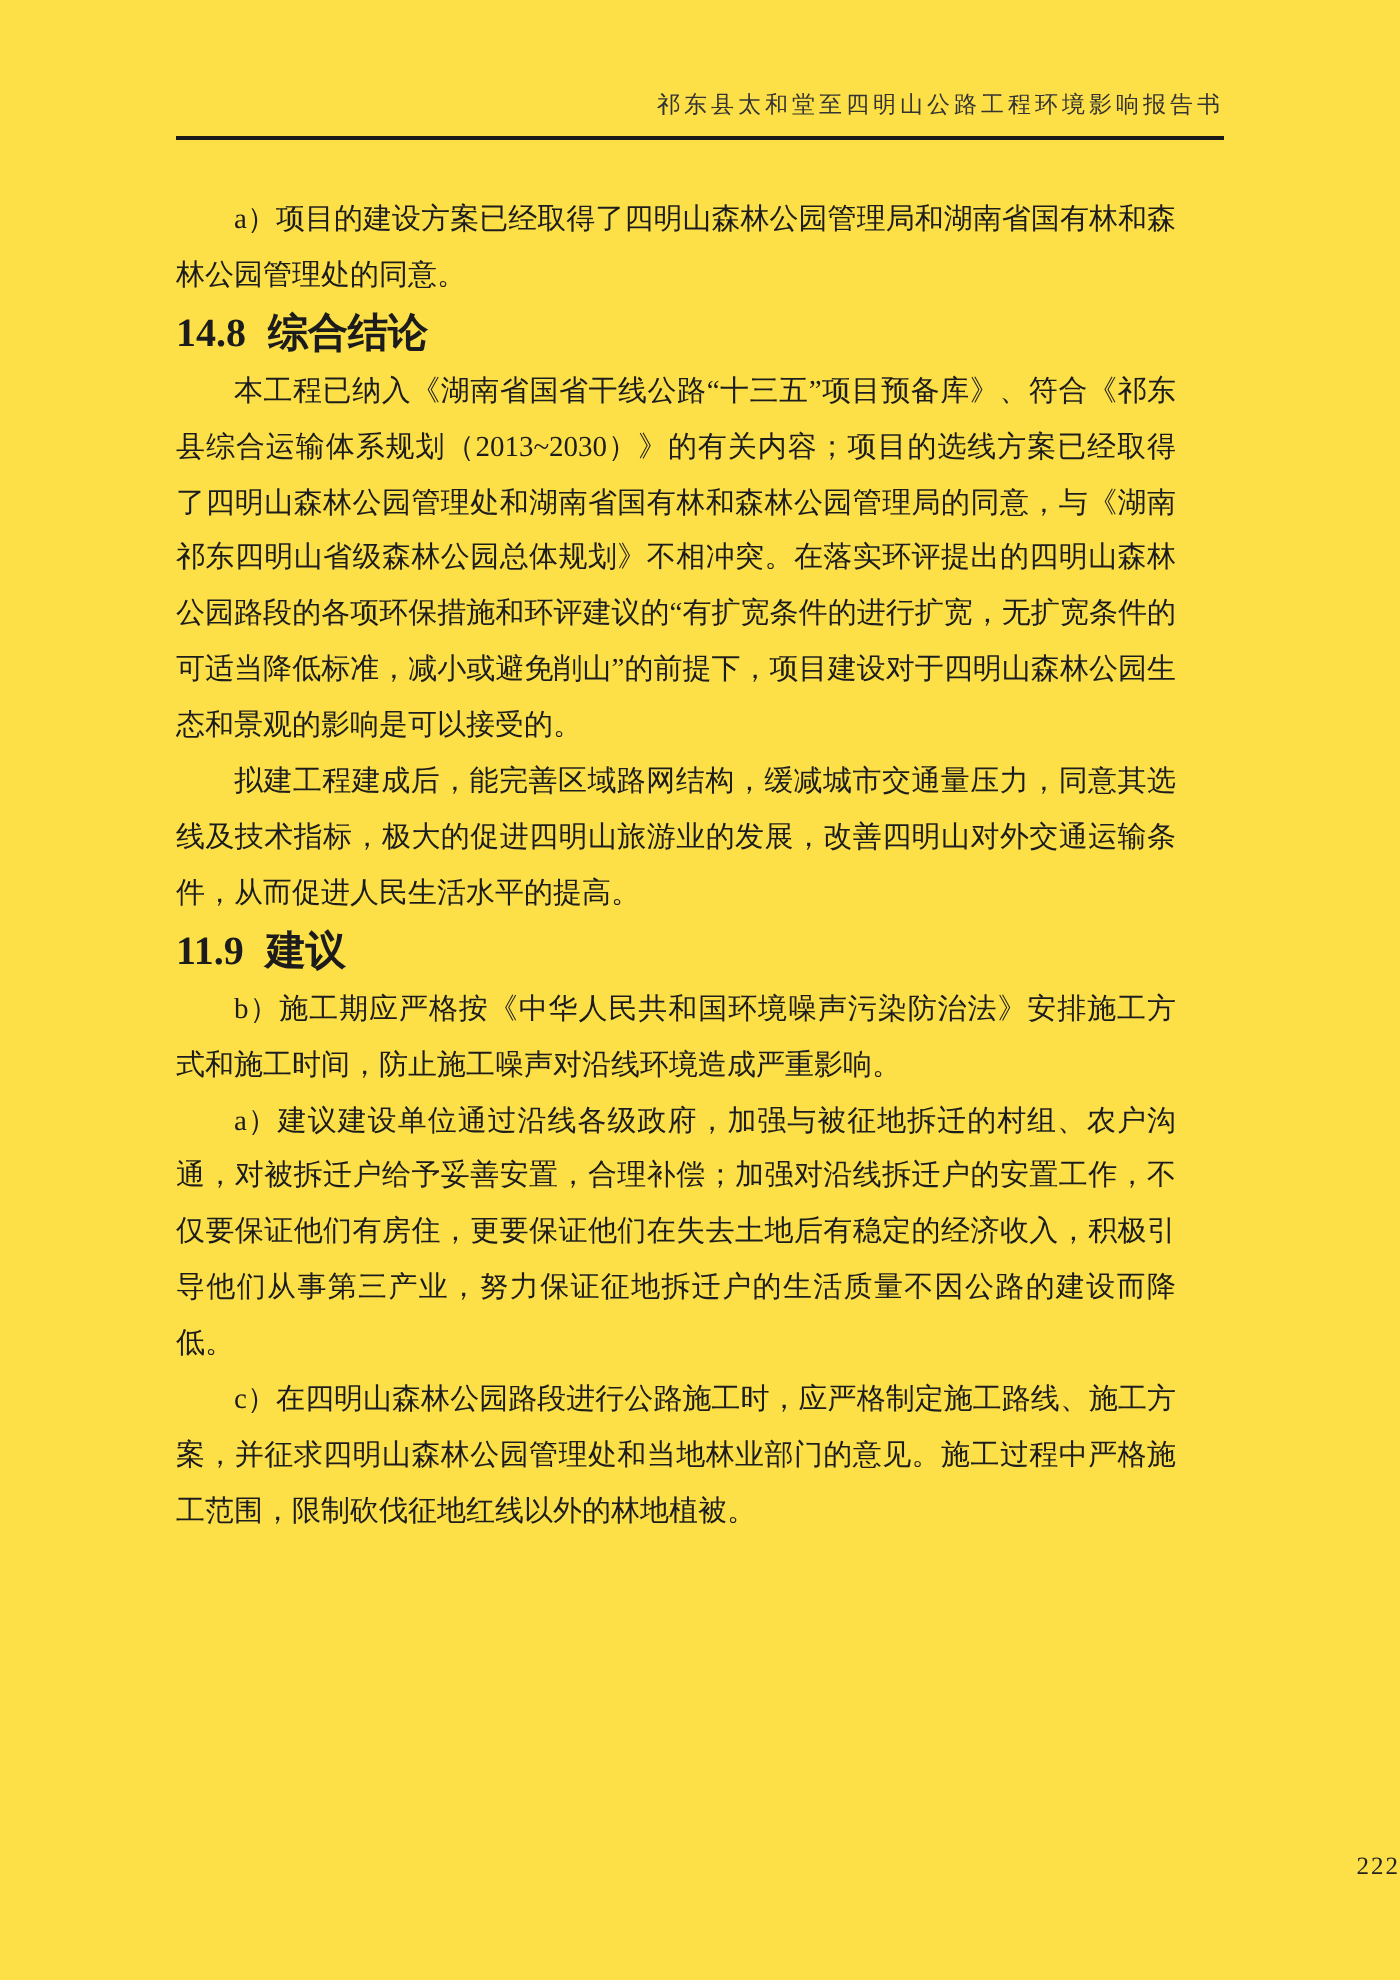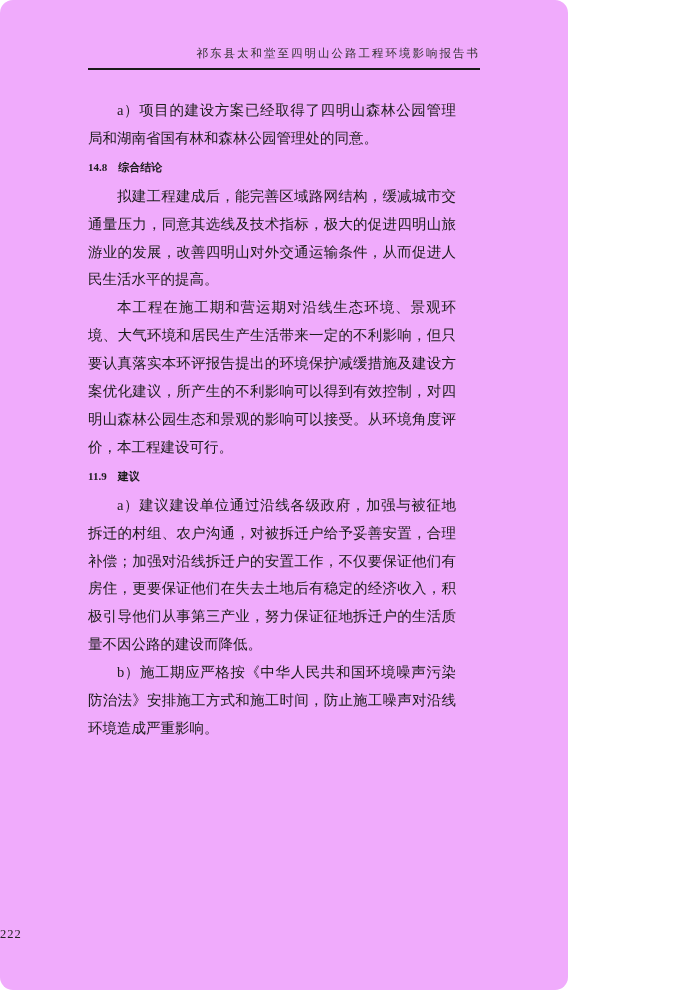--- a/index.html
+++ b/index.html
@@ -6,25 +6,24 @@
   html, body { background: #ffffff; }
   body {
     width: 700px;
     height: 990px;
     position: relative;
     font-family: "Liberation Serif", "DejaVu Serif", serif;
     color: #1c1c1c;
     overflow: hidden;
   }
   .page {
-    width: 568px;
+    width: 700px;
     height: 990px;
-    background: #f0abfc;
+    background: #fde047;
     position: relative;
-    border-radius: 13px;
   }
   .header {
     padding: 45px 88px 0 88px;
   }
   .header-title {
     text-align: right;
     font-size: 11.5px;
     letter-spacing: 2px;
     color: #333333;
     line-height: 16px;
@@ -40,37 +39,37 @@
     line-height: 27.9px;
     text-align: justify;
     text-justify: inter-character;
     color: #1c1c1c;
   }
   .para {
     text-indent: 2em;
     margin: 0;
   }
   .section-heading {
-    font-size: 11px;
+    font-size: 20px;
     font-weight: bold;
     line-height: 27.9px;
     margin: 1px 0 1px 0;
     text-align: left;
   }
   .sec-num {
     font-family: "Liberation Serif", "DejaVu Serif", serif;
     margin-right: 11px;
     font-weight: bold;
   }
   .footer {
     position: absolute;
     bottom: 48px;
     left: 0;
     right: 0;
-    text-align: left;
+    text-align: right;
   }
   .page-number {
     font-size: 12.5px;
     color: #222222;
     letter-spacing: 1px;
   }
 </style>
 </head>
 <body>
 
@@ -83,33 +82,34 @@
 
   <div class="content">
 
     <p class="para">a）项目的建设方案已经取得了四明山森林公园管理局和湖南省国有林和森林公园管理处的同意。</p>
 
 
     <h2 class="section-heading">
       <span class="sec-num">14.8</span><span class="sec-title">综合结论</span>
     </h2>
 
+    <p class="para">本工程已纳入《湖南省国省干线公路“十三五”项目预备库》、符合《祁东县综合运输体系规划（2013~2030）》的有关内容；项目的选线方案已经取得了四明山森林公园管理处和湖南省国有林和森林公园管理局的同意，与《湖南祁东四明山省级森林公园总体规划》不相冲突。在落实环评提出的四明山森林公园路段的各项环保措施和环评建议的“有扩宽条件的进行扩宽，无扩宽条件的可适当降低标准，减小或避免削山”的前提下，项目建设对于四明山森林公园生态和景观的影响是可以接受的。</p>
 
     <p class="para">拟建工程建成后，能完善区域路网结构，缓减城市交通量压力，同意其选线及技术指标，极大的促进四明山旅游业的发展，改善四明山对外交通运输条件，从而促进人民生活水平的提高。</p>
 
-    <p class="para">本工程在施工期和营运期对沿线生态环境、景观环境、大气环境和居民生产生活带来一定的不利影响，但只要认真落实本环评报告提出的环境保护减缓措施及建设方案优化建议，所产生的不利影响可以得到有效控制，对四明山森林公园生态和景观的影响可以接受。从环境角度评价，本工程建设可行。</p>
 
     <h2 class="section-heading">
       <span class="sec-num">11.9</span><span class="sec-title">建议</span>
     </h2>
 
+    <p class="para">b）施工期应严格按《中华人民共和国环境噪声污染防治法》安排施工方式和施工时间，防止施工噪声对沿线环境造成严重影响。</p>
+
     <p class="para">a）建议建设单位通过沿线各级政府，加强与被征地拆迁的村组、农户沟通，对被拆迁户给予妥善安置，合理补偿；加强对沿线拆迁户的安置工作，不仅要保证他们有房住，更要保证他们在失去土地后有稳定的经济收入，积极引导他们从事第三产业，努力保证征地拆迁户的生活质量不因公路的建设而降低。</p>
 
-    <p class="para">b）施工期应严格按《中华人民共和国环境噪声污染防治法》安排施工方式和施工时间，防止施工噪声对沿线环境造成严重影响。</p>
-
+    <p class="para">c）在四明山森林公园路段进行公路施工时，应严格制定施工路线、施工方案，并征求四明山森林公园管理处和当地林业部门的意见。施工过程中严格施工范围，限制砍伐征地红线以外的林地植被。</p>
 
   </div>
 
   <div class="footer">
     <span class="page-number">222</span>
   </div>
 
 </div>
 
 </body></html>

